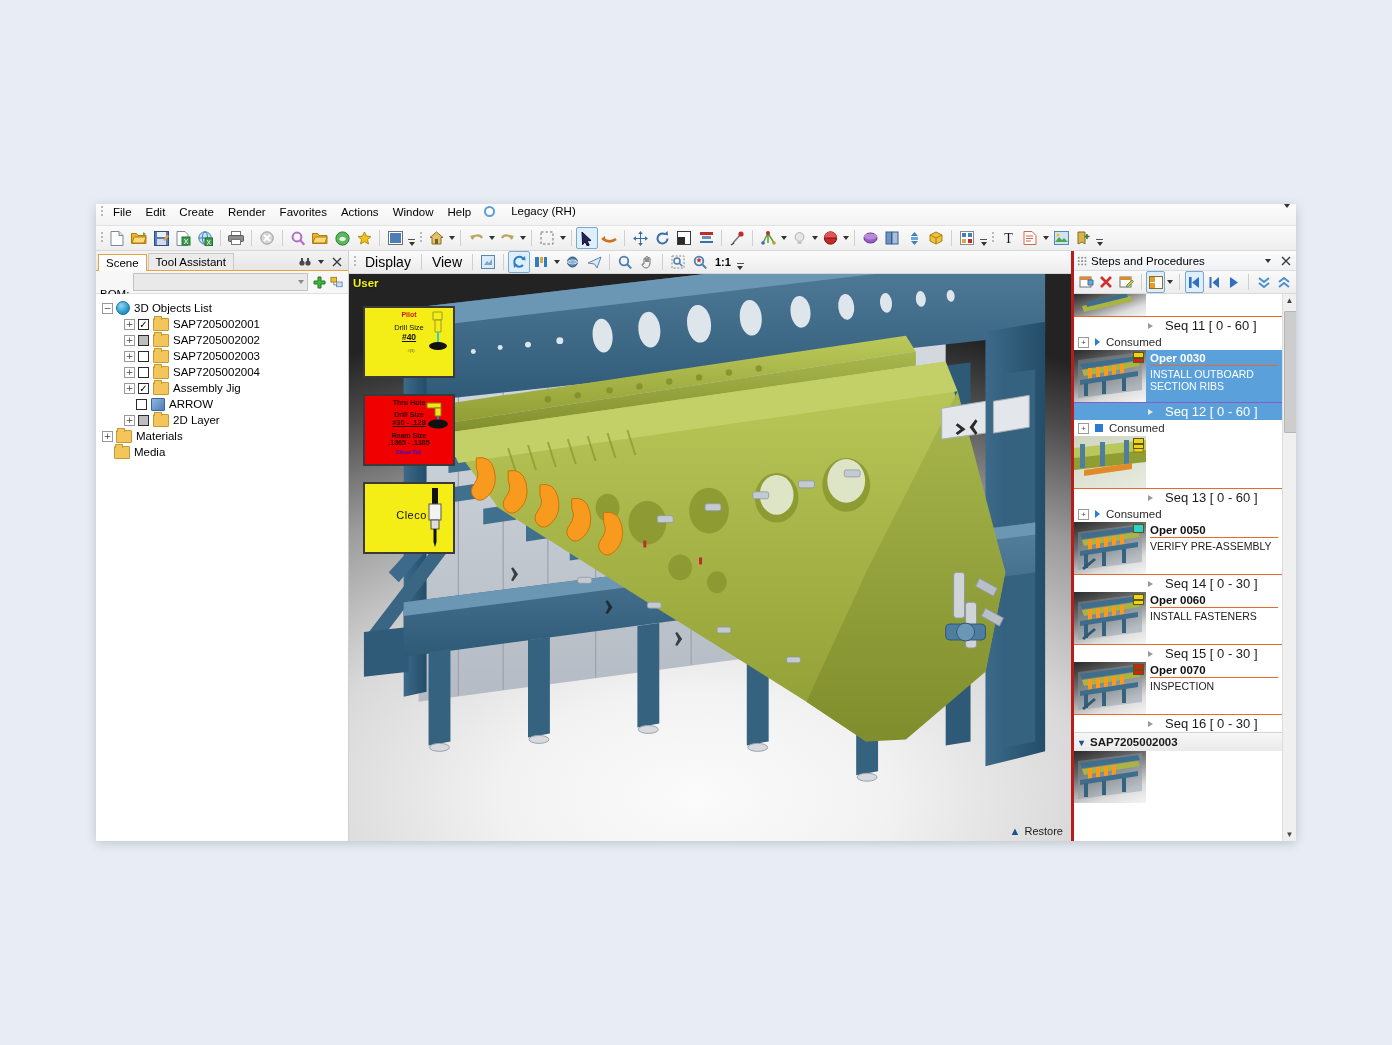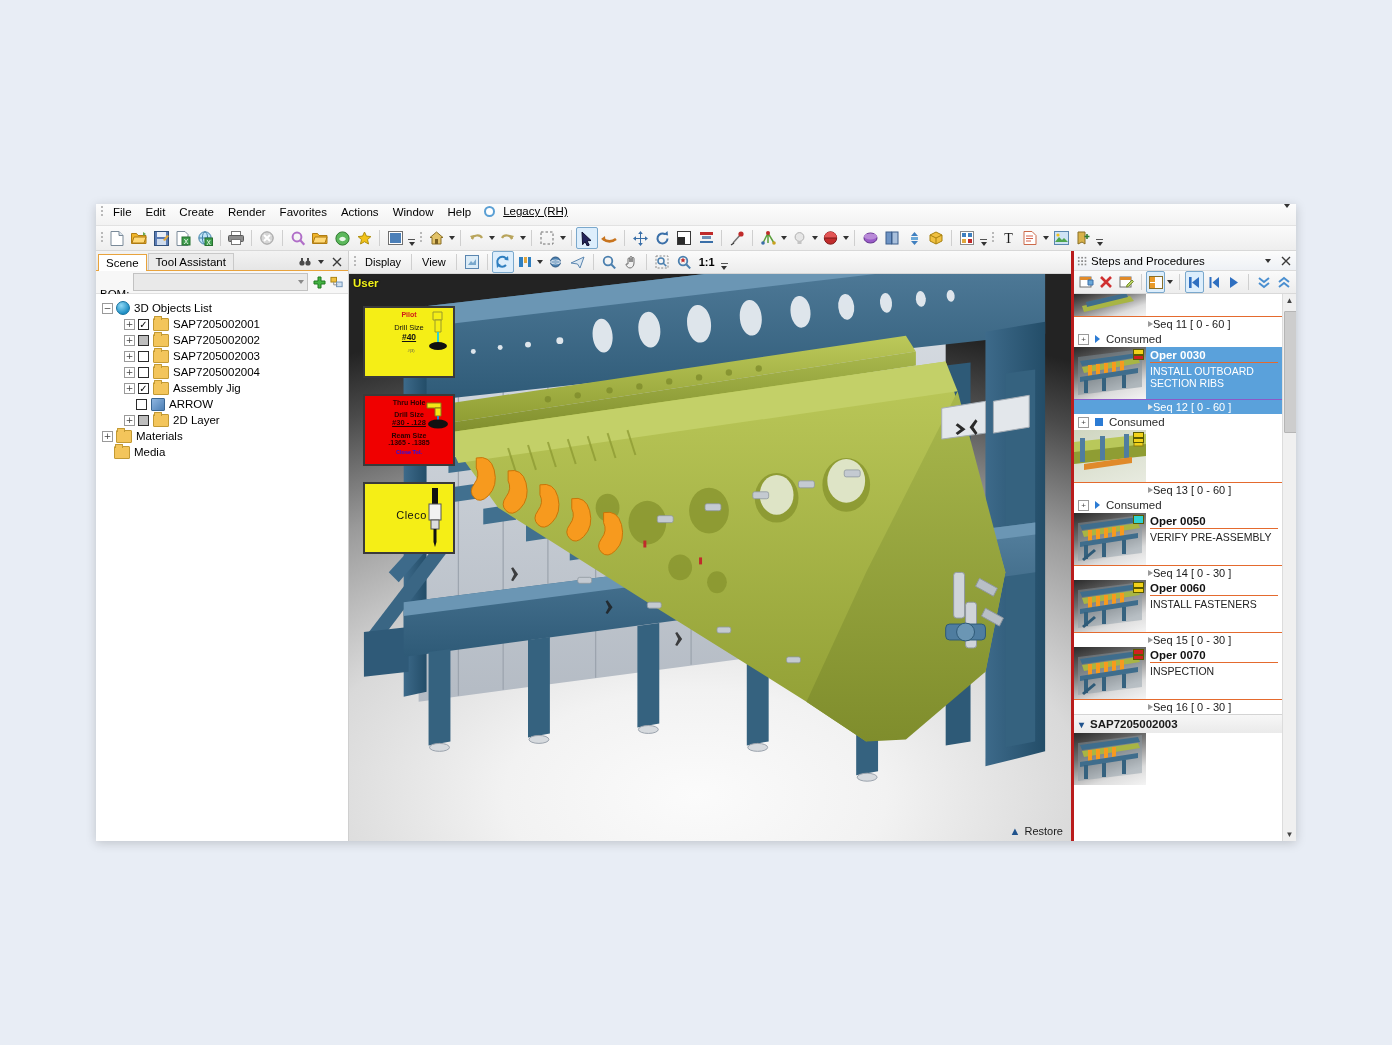--- a/index.html
+++ b/index.html
@@ -22,21 +22,21 @@
     background:linear-gradient(#fdfdfd,#f2f2f2);
     border-bottom:1px solid #e2e2e2;
     padding-left:2px;
   }
   .grip{width:8px;height:16px;display:inline-block;position:relative;}
   .grip:before{
     content:"";position:absolute;left:3px;top:2px;width:2px;height:12px;
     background:repeating-linear-gradient(#b9b9b9 0 2px,transparent 2px 4px);
   }
   .menu-item{padding:2px 7px;font-size:11.5px;cursor:default;white-space:nowrap;}
-  .legacy-box{display:flex;align-items:center;gap:8px;padding:1px 6px;text-decoration:underline;}
+  .legacy-box{display:flex;align-items:center;gap:16px;padding:1px 6px;}
   .legacy-ico{
     width:11px;height:11px;border-radius:50%;
     border:2px solid #5a9fd4;box-sizing:border-box;background:#fff;
   }
   .legacy-drop{
     margin-left:auto;width:120px;display:flex;justify-content:flex-end;
     align-items:center;padding-right:6px;
   }
   .caret{width:0;height:0;border-left:3px solid transparent;border-right:3px solid transparent;border-top:4px solid #333;}
   
@@ -121,21 +121,21 @@
     border:1px solid #3a6692;border-radius:1px;
   }
   .indent2{padding-left:22px;}
   
   .center{flex:1;display:flex;flex-direction:column;min-width:0;}
   .viewtoolbar{
     height:22px;display:flex;align-items:center;
     background:linear-gradient(#fbfbfb,#ececec);
     border-bottom:1px solid #d6d6d6;padding-left:2px;
   }
-  .vt-text{padding:0 6px;font-size:11px;cursor:default;text-align:right;}
+  .vt-text{padding:0 6px;font-size:14px;cursor:default;text-align:right;}
   .zoomratio{font-size:11px;font-weight:bold;padding:0 4px;}
   .viewport{
     flex:1;position:relative;overflow:hidden;
     background:
       radial-gradient(ellipse 120% 85% at 48% 92%, #fbfbfb 0%, #f2f2f2 22%, #d9d9d9 45%, #9a9a9a 68%, #4a4a4a 88%, #232323 100%);
     padding-left: 36px;
   }
   .vp-user{
     position:absolute;left:4px;top:3px;font-size:11.5px;font-weight:bold;
     color:#f2f21a;z-index:6;text-shadow:0 0 2px #000;
@@ -190,22 +190,22 @@
   .rp-scroll{flex:1;overflow:hidden;position:relative;}
   .vscroll{
     width:13px;background:#f0f0f0;border-left:1px solid #dcdcdc;
     display:flex;flex-direction:column;align-items:center;
   }
   .vs-btn{width:13px;height:13px;display:flex;align-items:center;justify-content:center;font-size:8px;color:#444;}
   .vs-track{flex:1;width:13px;background:#f0f0f0;position:relative;}
   .vs-thumb{position:absolute;left:1px;width:11px;background:#cdcdcd;border:1px solid #b5b5b5;border-radius:1px;}
   
   .seqbar{
-    display:flex;align-items:center;gap:0;padding:1px 0 1px 74px;
-    font-size:11px;color:#1a1a1a;border-top:1px solid #e46a2e;
+    display:flex;align-items:center;gap:12px;padding:1px 0 1px 74px;
+    font-size:13px;color:#1a1a1a;border-top:1px solid #e46a2e;
   }
   .seqbar.violet{border-top-color:#8a5ac8;}
   .tri{width:0;height:0;border-top:3.5px solid transparent;border-bottom:3.5px solid transparent;border-left:5px solid #9a9a9a;}
   .consumed{
     display:flex;align-items:center;gap:6px;padding:2px 0 2px 4px;
     font-size:11.5px;color:#2b2b2b;background:#fff;
   }
   .plusbox{
     width:9px;height:9px;border:1px solid #9a9a9a;background:#fff;
     display:flex;align-items:center;justify-content:center;font-size:8px;line-height:7px;color:#444;

